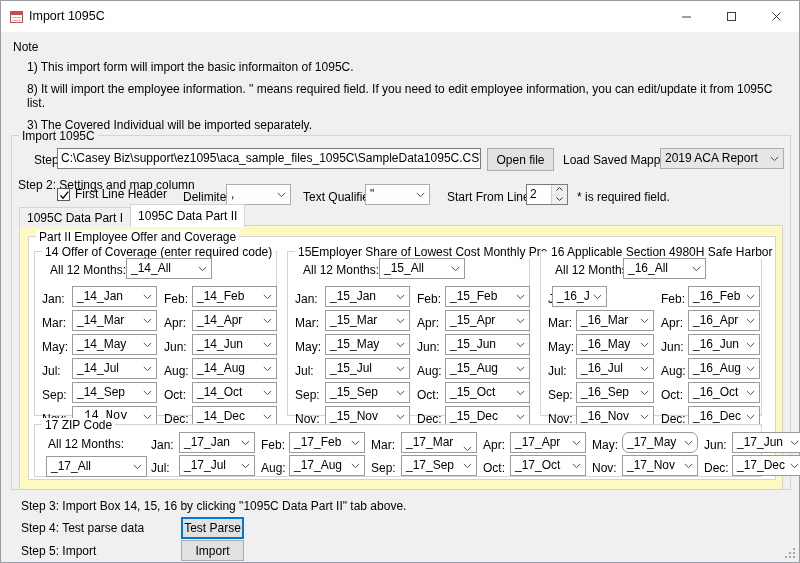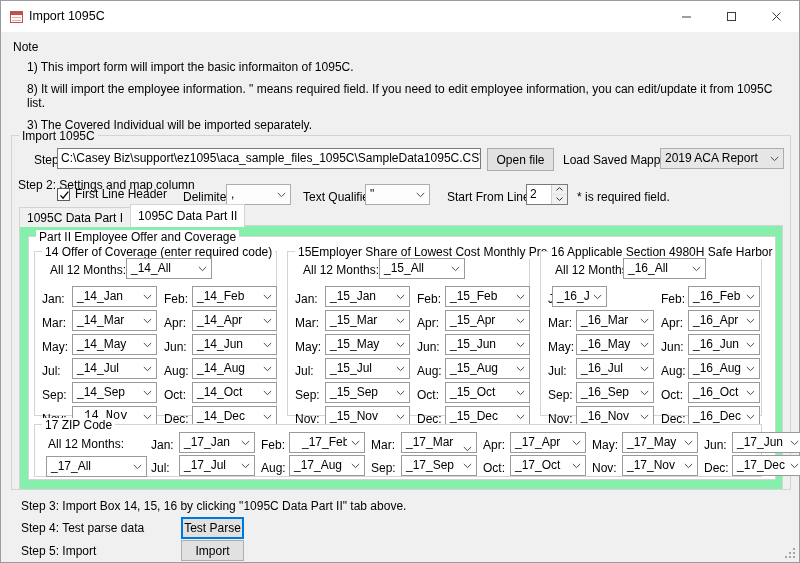--- a/index.html
+++ b/index.html
@@ -209,21 +209,21 @@
     background: #ffffff;
     height: 23px;
     line-height: 16px;
     z-index: 6;
     border-color: #d4d4d4;
   }
   #tabpanel {
     position: absolute;
     left: 18px; top: 193px;
     width: 764px; height: 265px;
-    background: #86efac;
+    background: #fef9c3;
     border: 1px solid #d4d4d4;
   }
   
   .lbl { font-size: 12px; white-space: nowrap; }
   #resizegrip {
     position: absolute;
     right: 2px; bottom: 2px;
     width: 12px; height: 12px;
   }
   #resizegrip i {
@@ -749,21 +749,21 @@
       <div class="lbl" style="position:absolute; left:131px; top:212px;">Jan:</div>
       <div class="combo" style="position:absolute; left:159px; top:206px; width:76px;">
           <span class="cval">_17_Jan</span>
           <span class="carrow">
             <svg width="9" height="6" viewBox="0 0 9 6">
               <path d="M0.8 1 L4.5 4.6 L8.2 1" fill="none" stroke="#4a4a4a" stroke-width="1"></path>
             </svg>
           </span>
         </div>
       <div class="lbl" style="position:absolute; left:241px; top:212px;">Feb:</div>
-      <div class="combo" style="position:absolute; left:269px; top:206px; width:76px;padding-left:8px;">
+      <div class="combo" style="position:absolute; left:269px; top:206px; width:76px;">
           <span class="cval">_17_Feb</span>
           <span class="carrow">
             <svg width="9" height="6" viewBox="0 0 9 6">
               <path d="M0.8 1 L4.5 4.6 L8.2 1" fill="none" stroke="#4a4a4a" stroke-width="1"></path>
             </svg>
           </span>
         </div>
       <div class="lbl" style="position:absolute; left:351px; top:212px;">Mar:</div>
       <div class="combo" style="position:absolute; left:381px; top:206px; width:76px;align-items:flex-end;">
           <span class="cval">_17_Mar</span>
@@ -776,21 +776,21 @@
       <div class="lbl" style="position:absolute; left:463px; top:212px;">Apr:</div>
       <div class="combo" style="position:absolute; left:490px; top:206px; width:76px;">
           <span class="cval">_17_Apr</span>
           <span class="carrow">
             <svg width="9" height="6" viewBox="0 0 9 6">
               <path d="M0.8 1 L4.5 4.6 L8.2 1" fill="none" stroke="#4a4a4a" stroke-width="1"></path>
             </svg>
           </span>
         </div>
       <div class="lbl" style="position:absolute; left:572px; top:212px;">May:</div>
-      <div class="combo" style="position:absolute; left:602px; top:206px; width:76px;">
+      <div class="combo" style="position:absolute; left:602px; top:206px; width:76px;border-radius:7px;">
           <span class="cval">_17_May</span>
           <span class="carrow">
             <svg width="9" height="6" viewBox="0 0 9 6">
               <path d="M0.8 1 L4.5 4.6 L8.2 1" fill="none" stroke="#4a4a4a" stroke-width="1"></path>
             </svg>
           </span>
         </div>
       <div class="lbl" style="position:absolute; left:684px; top:212px;">Jun:</div>
       <div class="combo" style="position:absolute; left:712px; top:206px; width:72px;">
           <span class="cval">_17_Jun</span>

